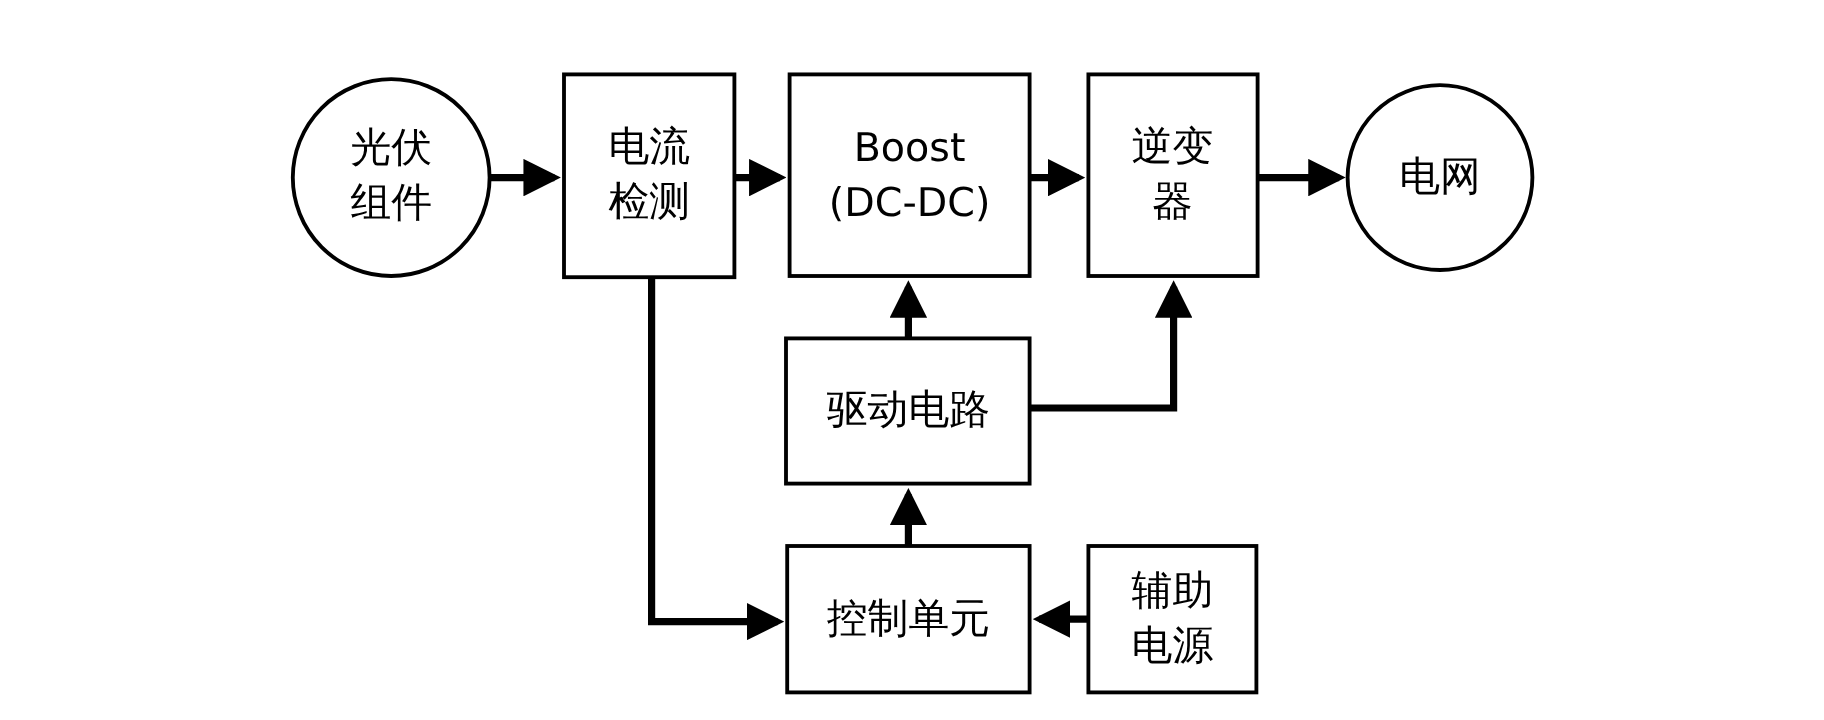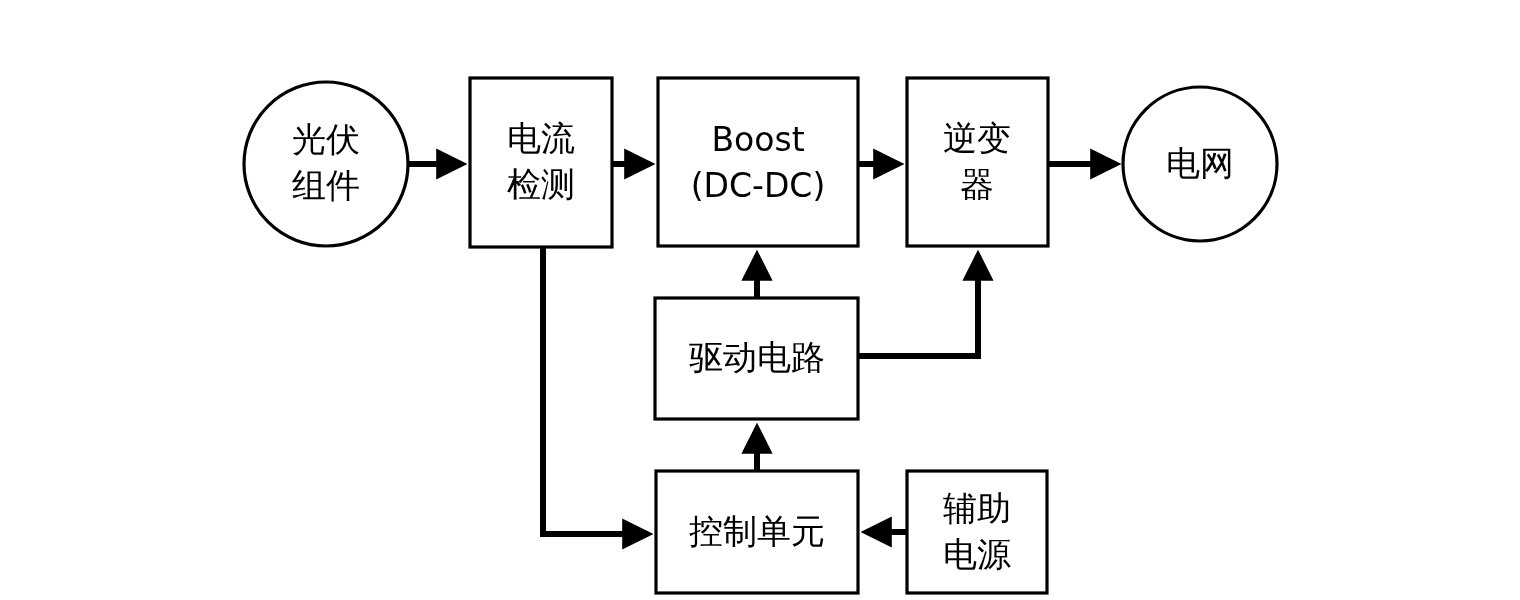--- a/index.html
+++ b/index.html
@@ -11,21 +11,20 @@
     width: 1520px;
     height: 600px;
     font-family: "DejaVu Sans", "Liberation Sans", sans-serif;
     overflow: hidden;
   }
   #diagram-root {
     position: relative;
     width: 1520px;
     height: 506px;
     background: #ffffff;
-    margin-top: 16px;
   }
   svg#diagram-canvas {
     position: absolute;
     left: 0;
     top: 0;
     width: 1520px;
     height: 600px;
     display: block;
   }
   .node-shape {

